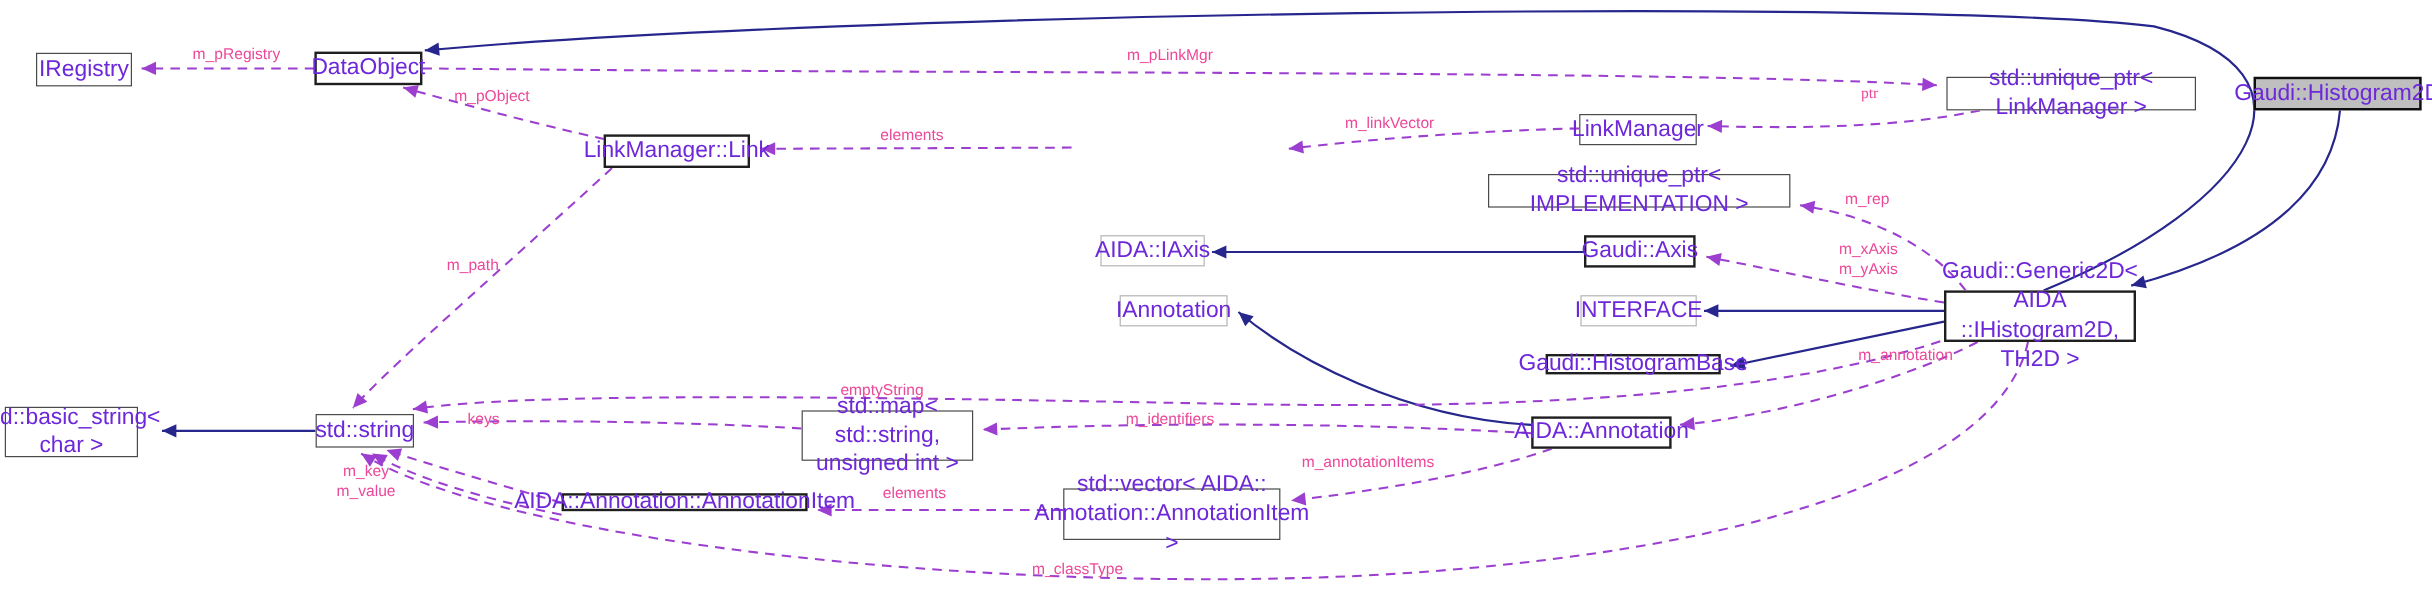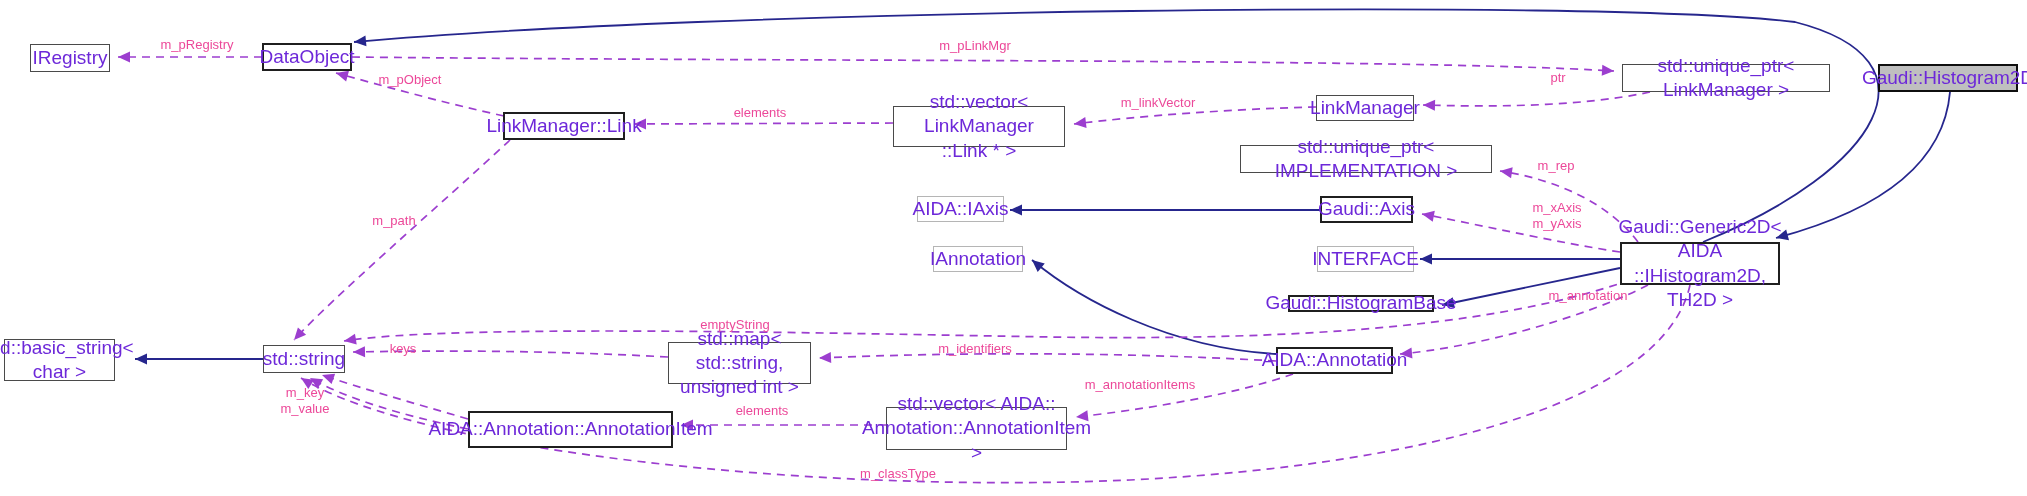--- a/index.html
+++ b/index.html
@@ -78,49 +78,47 @@
       <path d="M 668,357 C 560,351 450,350 353,352" marker-end="url(#arrowP)"></path>
       <path d="M 1630,280 C 1480,333 1250,340 1050,337 C 820,333 450,324 344,341" marker-end="url(#arrowP)"></path>
       <path d="M 1690,285 C 1665,400 1430,465 1130,480 C 820,494 420,452 301,378" marker-end="url(#arrowP)"></path>
       <path d="M 510,140 C 440,205 330,300 294,340" marker-end="url(#arrowP)"></path>
     </g>
   </svg>
 
   <div class="node" style="left:30px;top:44px;width:80px;height:28px;">IRegistry</div>
   <div class="node strong" style="left:262px;top:43px;width:90px;height:28px;">DataObject</div>
   <div class="node strong" style="left:503px;top:112px;width:122px;height:28px;">LinkManager::Link</div>
-  <div class="node" style="left:893px;top:106px;width:172px;height:41px;">std::vector&lt; LinkManager
-::Link * &gt;</div>
   <div class="node" style="left:1316px;top:95px;width:98px;height:26px;">LinkManager</div>
   <div class="node" style="left:1622px;top:64px;width:208px;height:28px;">std::unique_ptr&lt; LinkManager &gt;</div>
   <div class="node main" style="left:1878px;top:64px;width:140px;height:28px;">Gaudi::Histogram2D</div>
   <div class="node" style="left:1240px;top:145px;width:252px;height:28px;">std::unique_ptr&lt; IMPLEMENTATION &gt;</div>
   <div class="node ext" style="left:917px;top:196px;width:87px;height:26px;">AIDA::IAxis</div>
   <div class="node strong" style="left:1320px;top:196px;width:93px;height:27px;">Gaudi::Axis</div>
   <div class="node ext" style="left:933px;top:246px;width:90px;height:26px;">IAnnotation</div>
   <div class="node ext" style="left:1317px;top:246px;width:97px;height:26px;">INTERFACE</div>
   <div class="node strong" style="left:1288px;top:295px;width:146px;height:17px;">Gaudi::HistogramBase</div>
   <div class="node strong" style="left:1620px;top:242px;width:160px;height:43px;">Gaudi::Generic2D&lt; AIDA
 ::IHistogram2D, TH2D &gt;</div>
   <div class="node" style="left:4px;top:339px;width:111px;height:42px;">std::basic_string&lt;
 char &gt;</div>
   <div class="node" style="left:263px;top:345px;width:82px;height:28px;">std::string</div>
   <div class="node" style="left:668px;top:342px;width:143px;height:42px;">std::map&lt; std::string,
 unsigned int &gt;</div>
   <div class="node strong" style="left:1276px;top:347px;width:117px;height:27px;">AIDA::Annotation</div>
-  <div class="node strong" style="left:468px;top:411px;width:205px;height:37px;">AIDA::Annotation::AnnotationItem</div>
+  <div class="node strong" style="left:468px;top:411px;width:205px;height:15px;">AIDA::Annotation::AnnotationItem</div>
   <div class="node" style="left:886px;top:407px;width:181px;height:43px;">std::vector&lt; AIDA::
 Annotation::AnnotationItem &gt;</div>
 
   <div class="elabel" style="left:197px;top:37px;">m_pRegistry</div>
   <div class="elabel" style="left:975px;top:38px;">m_pLinkMgr</div>
   <div class="elabel" style="left:410px;top:72px;">m_pObject</div>
   <div class="elabel" style="left:760px;top:105px;">elements</div>
   <div class="elabel" style="left:1158px;top:95px;">m_linkVector</div>
-  <div class="elabel" style="left:1558px;top:70px;">ptr</div>
+  <div class="elabel" style="left:1558px;top:70px;font-family:Liberation Serif, serif;">ptr</div>
   <div class="elabel" style="left:1556px;top:158px;">m_rep</div>
   <div class="elabel" style="left:1557px;top:200px;">m_xAxis
 m_yAxis</div>
   <div class="elabel" style="left:1541px;top:288px;margin-left:47px;">m_annotation</div>
   <div class="elabel" style="left:735px;top:317px;">emptyString</div>
   <div class="elabel" style="left:403px;top:341px;">keys</div>
   <div class="elabel" style="left:975px;top:341px;">m_identifiers</div>
   <div class="elabel" style="left:305px;top:385px;">m_key
 m_value</div>
   <div class="elabel" style="left:1140px;top:377px;">m_annotationItems</div>

